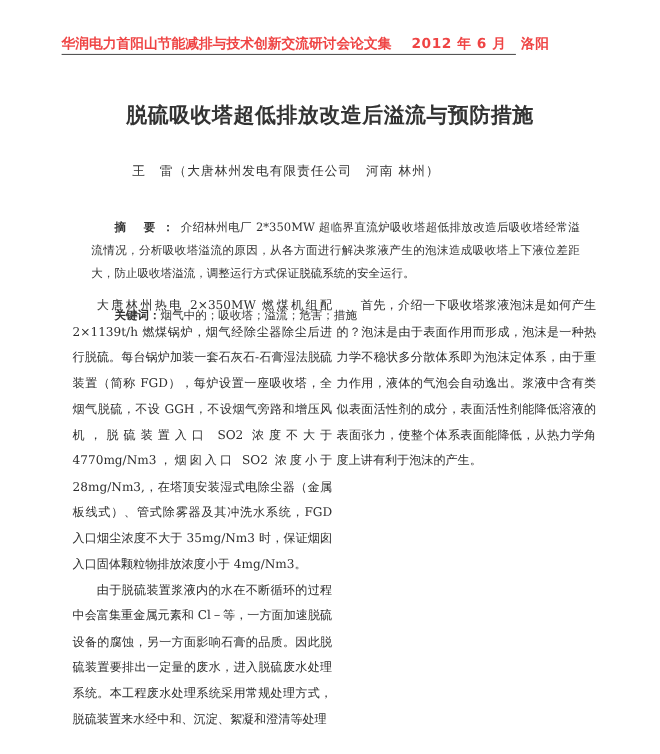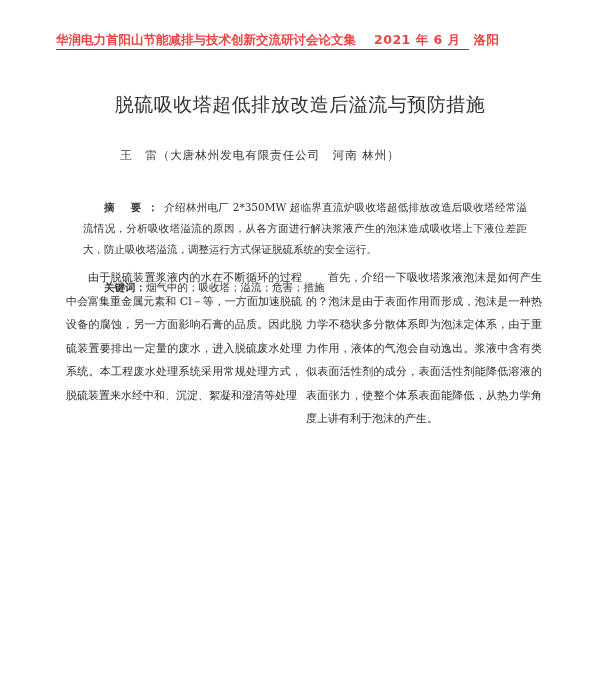--- a/index.html
+++ b/index.html
@@ -12,21 +12,21 @@
     height: 16px; font-family: "DejaVu Sans", sans-serif; font-weight: bold;
     font-size: 12.5px; color: #ef4444; white-space: nowrap;
   }
   .header .left { position: absolute; left: 0; top: 0; }
   .header .right { position: absolute; left: 318px; top: 0; width: 154px; letter-spacing: 0.5px; }
   .header-rule {
     position: absolute; left: 56px; top: 49px; width: 413px; height: 1px; background: #555;
   }
   .title {
     position: absolute; left: 0; width: 600px; top: 92px; text-align: center;
-    font-family: "DejaVu Serif", serif; font-size: 19px; font-weight: normal; color: #333;
+    font-family: "DejaVu Serif", serif; font-size: 19px; font-weight: bold; color: #333;
     letter-spacing: 0.5px;
   }
   .author {
     position: absolute; left: 0; width: 520px; top: 148px; text-align: center;
     font-size: 11.5px; color: #333; letter-spacing: 1px;
   }
   .abstract {
     position: absolute; left: 66px; top: 180px; width: 478px;
     font-size: 10.5px; line-height: 21px; color: #333;
   }
@@ -40,32 +40,33 @@
   .col p { margin: 0; text-indent: 2em; }
   .col p.cont { text-indent: 0; }
   .col.left { left: 66px; }
   .col.right { left: 306px; }
 </style>
 </head>
 <body>
 
 <div class="header">
   <span class="left">华润电力首阳山节能减排与技术创新交流研讨会论文集</span>
-  <span class="right">2021 年 6 月　洛阳</span>
+  <span class="right">2012 年 6 月　洛阳</span>
 </div>
 <div class="header-rule"></div>
 
 <div class="title">脱硫吸收塔超低排放改造后溢流与预防措施</div>
 <div class="author">王　雷（大唐林州发电有限责任公司　河南 林州）</div>
 
 <div class="abstract">
   <p><span class="lbl">摘 要：</span><span>介绍林州电厂 2*350MW 超临界直流炉吸收塔超低排放改造后吸收塔经常溢流情况，分析吸收塔溢流的原因，从各方面进行解决浆液产生的泡沫造成吸收塔上下液位差距大，防止吸收塔溢流，调整运行方式保证脱硫系统的安全运行。</span></p>
   <p><span class="kwlbl">关键词：</span><span>烟气中的；吸收塔；溢流；危害；措施</span></p>
 </div>
 
 <div class="col left">
+  <p>大唐林州热电 2×350MW 燃煤机组配 2×1139t/h 燃煤锅炉，烟气经除尘器除尘后进行脱硫。每台锅炉加装一套石灰石-石膏湿法脱硫装置（简称 FGD），每炉设置一座吸收塔，全烟气脱硫，不设 GGH，不设烟气旁路和增压风机，脱硫装置入口 SO2 浓度不大于 4770mg/Nm3，烟囱入口 SO2 浓度小于 28mg/Nm3,，在塔顶安装湿式电除尘器（金属板线式）、管式除雾器及其冲洗水系统，FGD 入口烟尘浓度不大于 35mg/Nm3 时，保证烟囱入口固体颗粒物排放浓度小于 4mg/Nm3。</p>
   <p>由于脱硫装置浆液内的水在不断循环的过程中会富集重金属元素和 Cl－等，一方面加速脱硫设备的腐蚀，另一方面影响石膏的品质。因此脱硫装置要排出一定量的废水，进入脱硫废水处理系统。本工程废水处理系统采用常规处理方式，脱硫装置来水经中和、沉淀、絮凝和澄清等处理</p>
 </div>
 
 <div class="col right">
   <p>首先，介绍一下吸收塔浆液泡沫是如何产生的？泡沫是由于表面作用而形成，泡沫是一种热力学不稳状多分散体系即为泡沫定体系，由于重力作用，液体的气泡会自动逸出。浆液中含有类似表面活性剂的成分，表面活性剂能降低溶液的表面张力，使整个体系表面能降低，从热力学角度上讲有利于泡沫的产生。</p>
 
 </div>
 
 </body></html>

